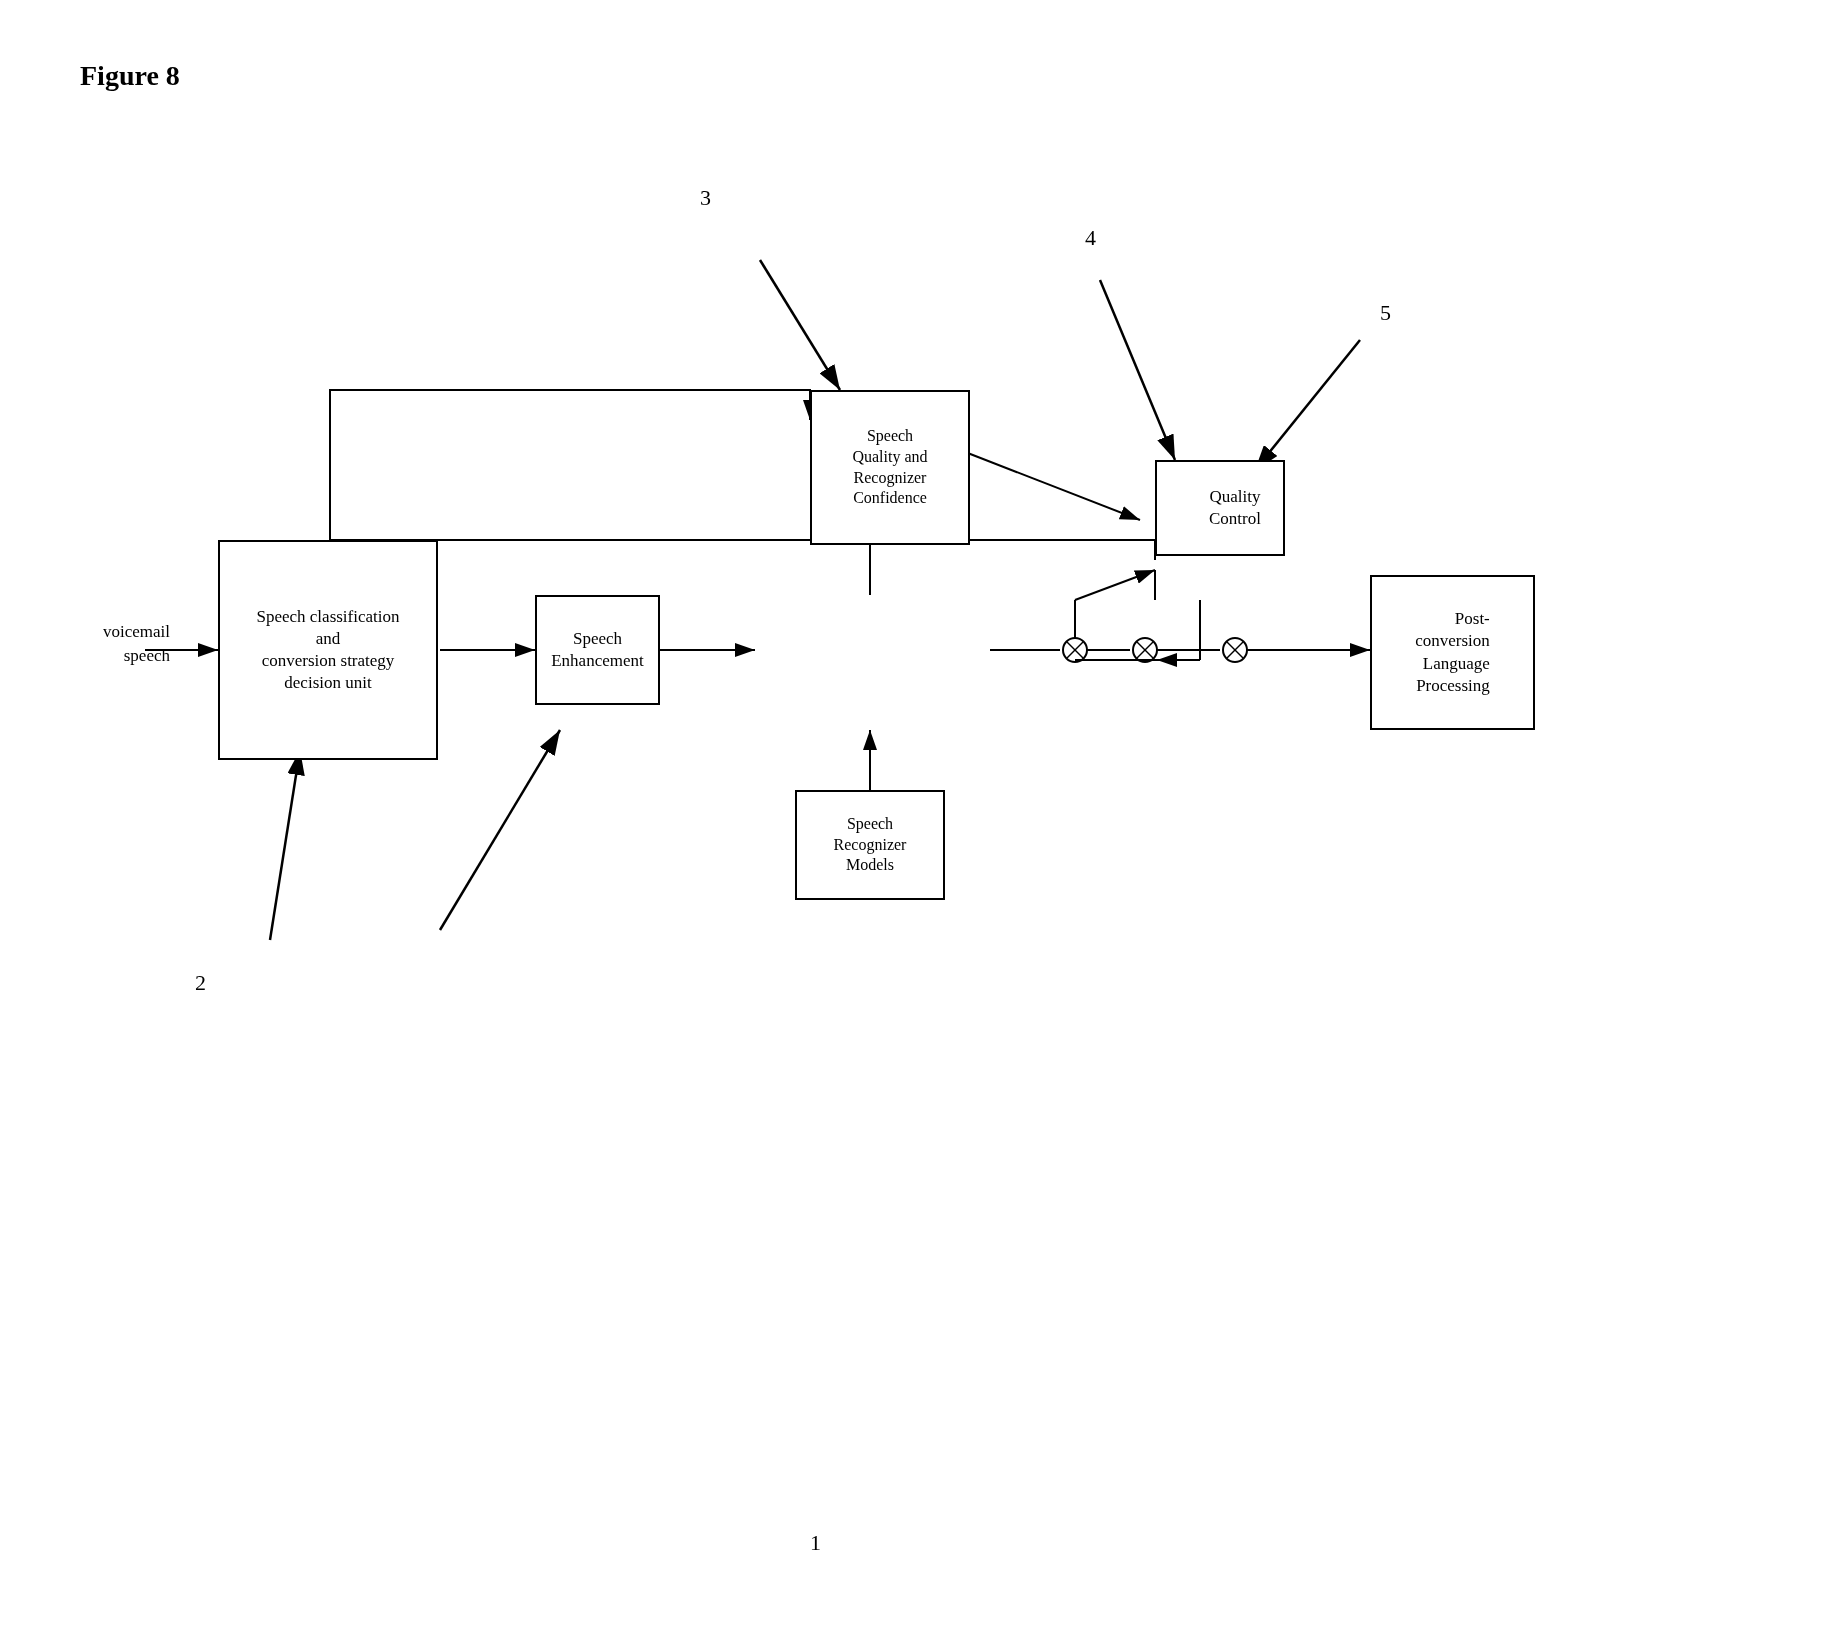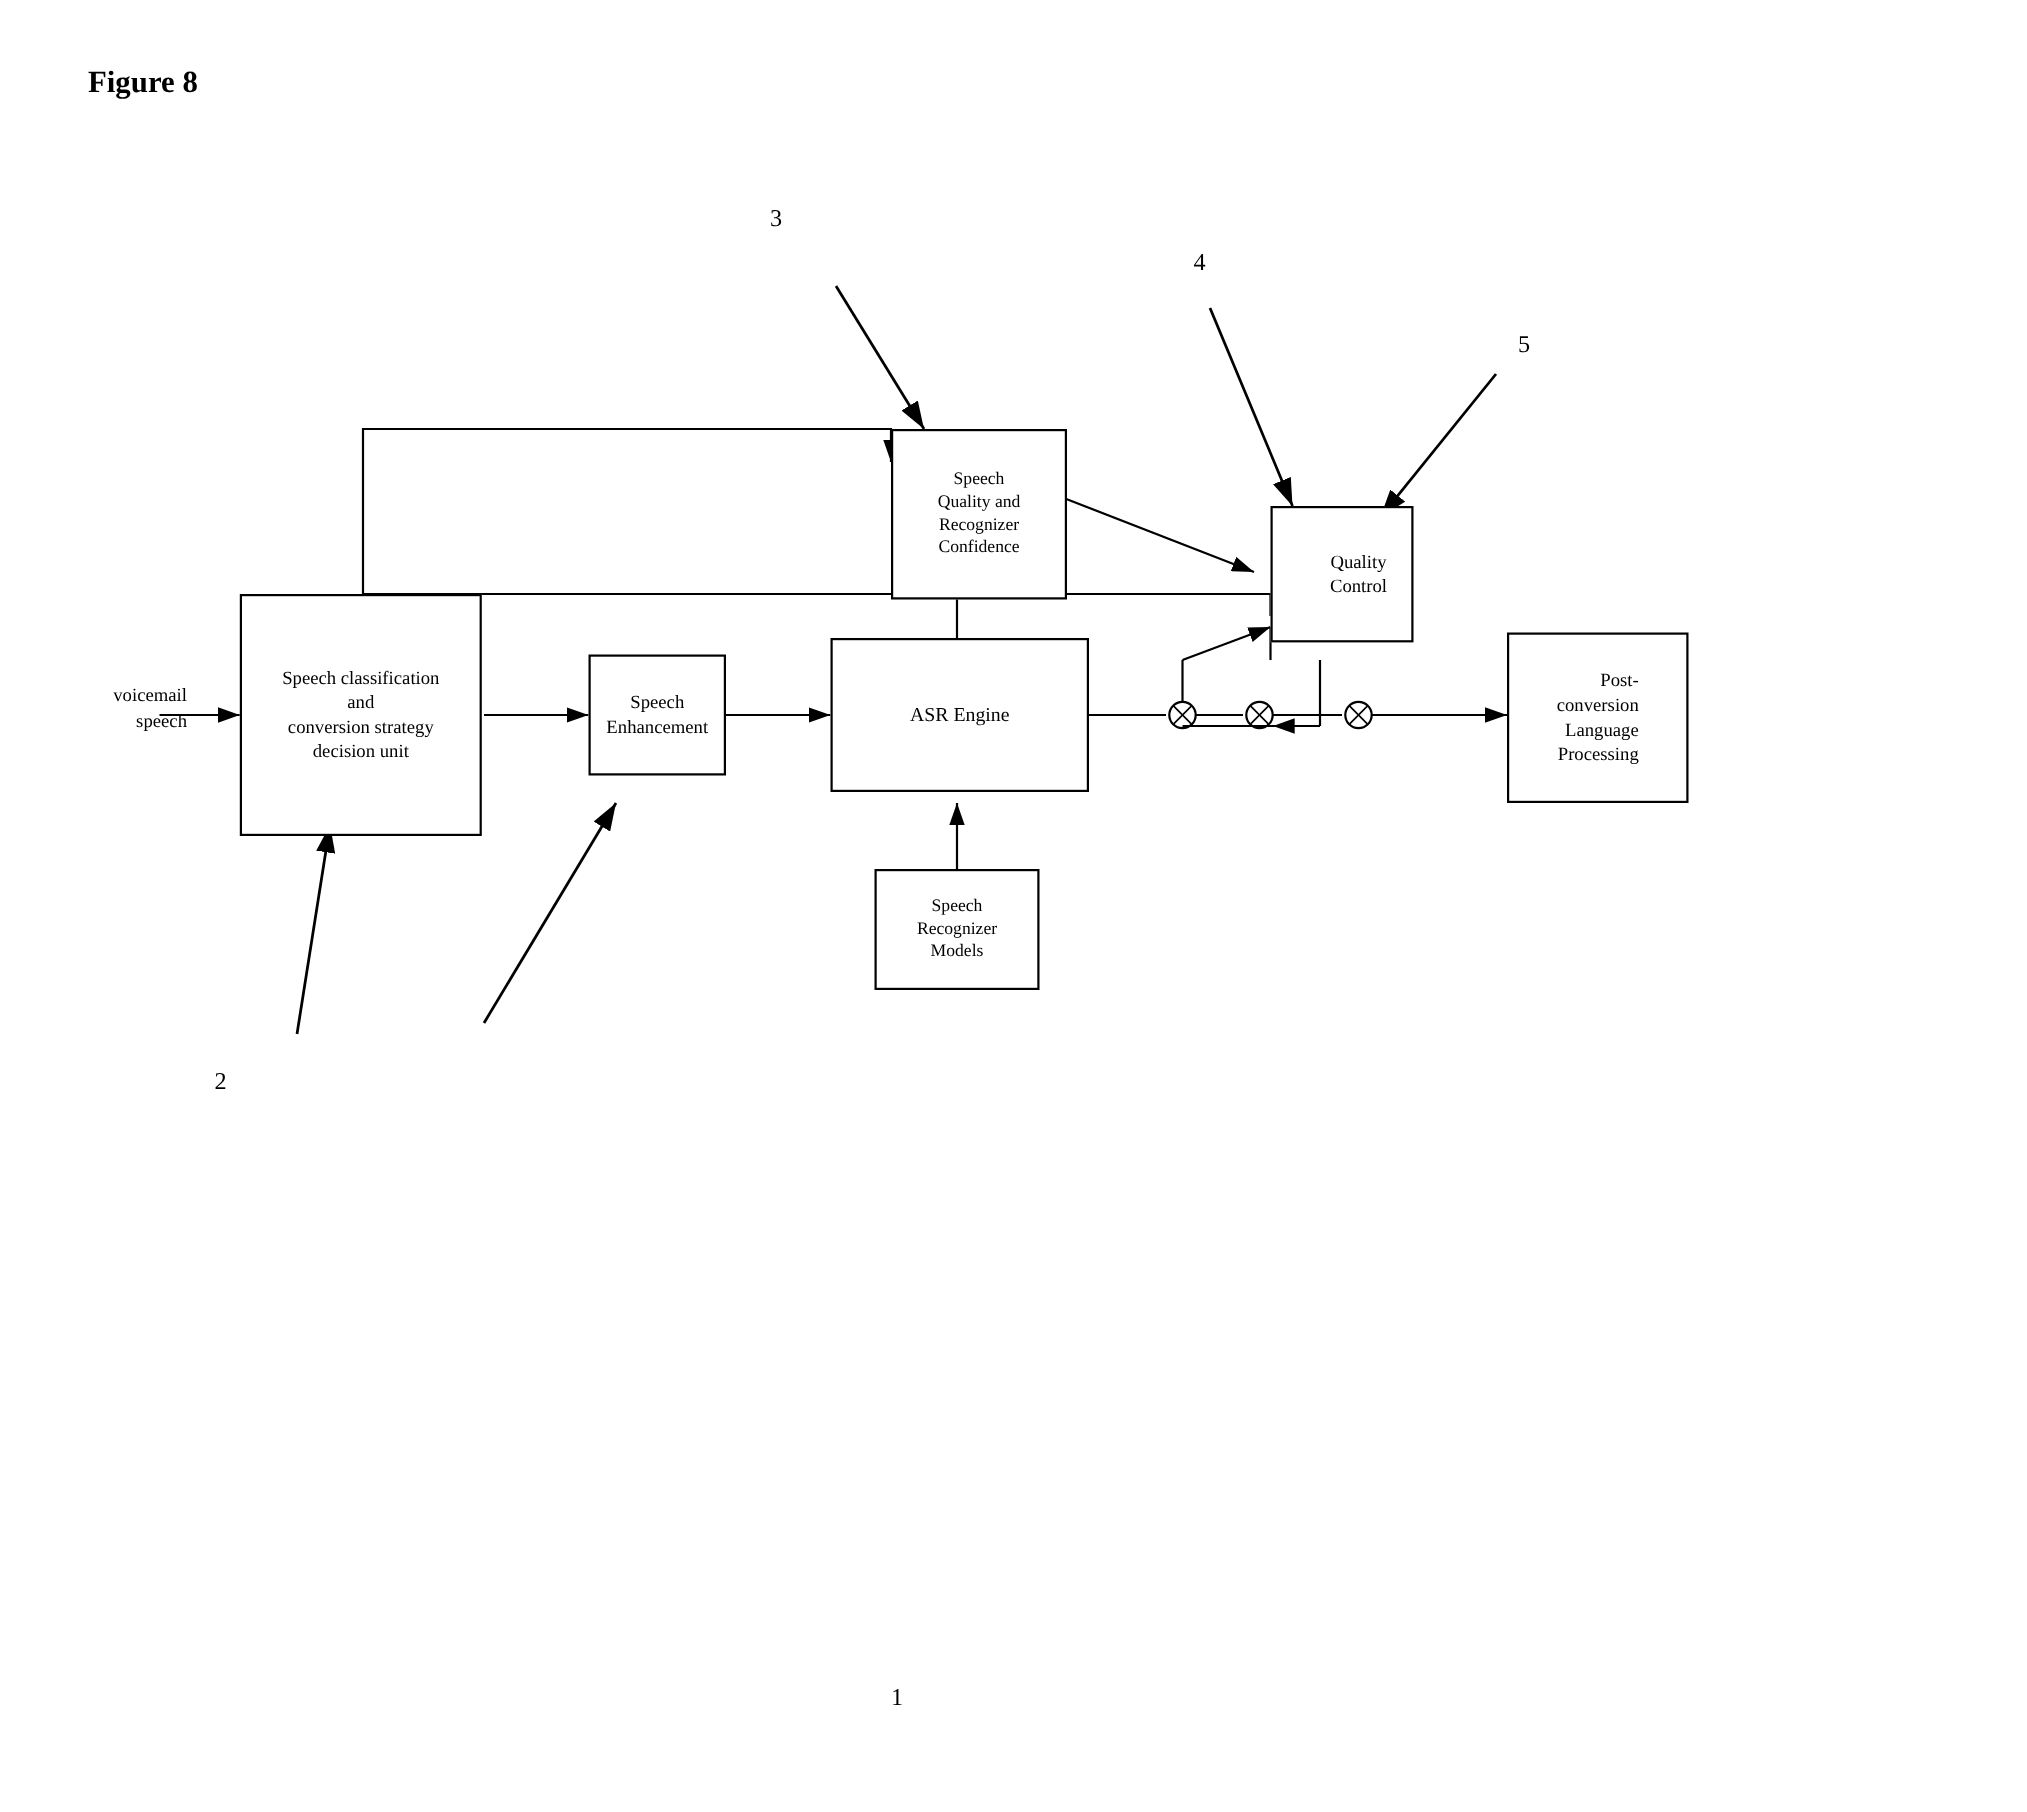--- a/index.html
+++ b/index.html
@@ -141,38 +141,35 @@
 and
 conversion strategy
 decision unit</span>
   </div>
 
   <div class="box" style="left:535px; top:595px; width:125px; height:110px; font-size:17px;">
     <span style="white-space:pre-line;">Speech
 Enhancement</span>
   </div>
 
-  <div class="box" style="left:755px; top:580px; width:235px; height:140px; font-size:18px;">
-    <span style="white-space:pre-line;">ASR Engine</span>
-  </div>
 
   <div class="box" style="left:810px; top:390px; width:160px; height:155px; font-size:16px;">
     <span style="white-space:pre-line;">Speech
 Quality and
 Recognizer
 Confidence</span>
   </div>
 
   <div class="box" style="left:795px; top:790px; width:150px; height:110px; font-size:16px;">
     <span style="white-space:pre-line;">Speech
 Recognizer
 Models</span>
   </div>
 
-  <div class="box" style="left:1155px; top:460px; width:130px; height:124px; font-size:17px;padding-left:30px;">
+  <div class="box" style="left:1155px; top:460px; width:130px; height:96px; font-size:17px;padding-left:30px;">
     <span style="white-space:pre-line;">Quality
 Control</span>
   </div>
 
   <div class="box" style="left:1370px; top:575px; width:165px; height:155px; font-size:17px;">
     <span style="white-space:pre-line;text-align:right;">Post-
 conversion
 Language
 Processing</span>
   </div>

